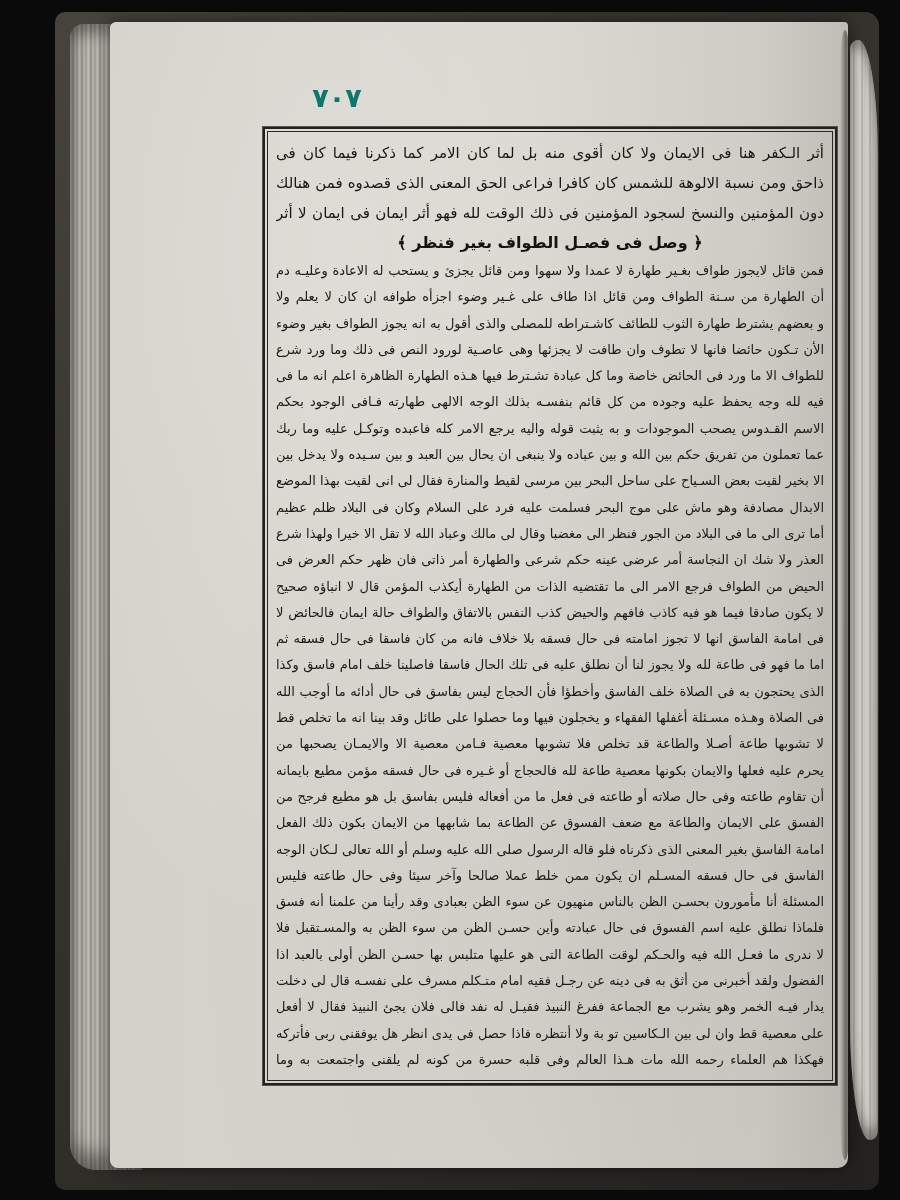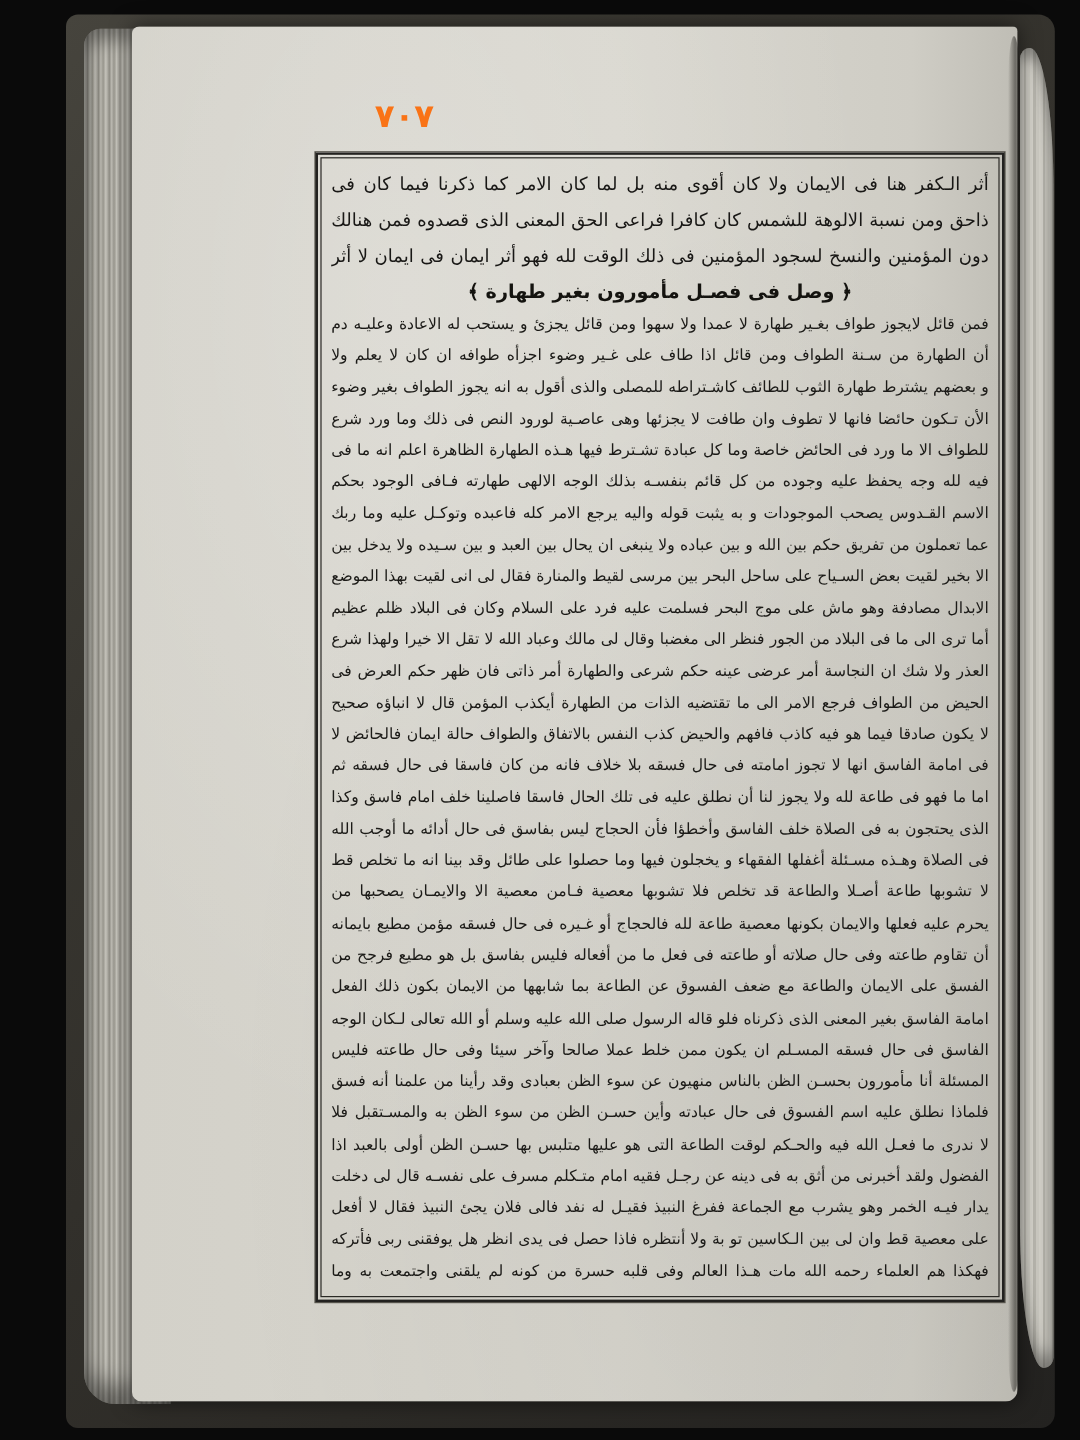--- a/index.html
+++ b/index.html
@@ -42,21 +42,21 @@
   
   .fore-edge{
     position:absolute;left:850px;top:40px;width:28px;height:1100px;
     background:
       repeating-linear-gradient(90deg,#d0cec6 0 3px,#b5b3ab 3px 5px,#c8c6be 5px 8px);
     border-radius:8px 70%/9px 120px;
     box-shadow:inset 0 8px 10px rgba(0,0,0,.3), inset 0 -10px 12px rgba(0,0,0,.35);
   }
   .page-number{
     position:absolute;left:292px;top:82px;width:90px;
-    font-size:27px;font-weight:bold;color:#f97316;letter-spacing:2px;
+    font-size:27px;font-weight:bold;color:#0f766e;letter-spacing:2px;
     text-align:center;
   }
   
   .frame{
     position:absolute;left:263px;top:127px;width:570px;height:954px;
     border:2px solid #22211f;
     box-shadow:0 0 0 1px #55534b;
   }
   .frame-inner{
     position:absolute;inset:2px;border:1px solid #2a2925;
@@ -88,21 +88,21 @@
 
 <div class="page-number">٧٠٧</div>
 
 <div class="frame">
   <div class="frame-inner">
     <div class="intro">
         <div class="tline" dir="rtl">أثر الـكفر هنا فى الايمان ولا كان أقوى منه بل لما كان الامر كما ذكرنا فيما كان فى الـكافر من اعتقاده الاله كان</div>
         <div class="tline" dir="rtl">ذاحق ومن نسبة الالوهة للشمس كان كافرا فراعى الحق المعنى الذى قصدوه فمن هنالك ثبت لهم التخصيص بالسجود</div>
         <div class="tline" dir="rtl">دون المؤمنين والنسخ لسجود المؤمنين فى ذلك الوقت لله فهو أثر ايمان فى ايمان لا أثر كفر فى ايمان</div>
       </div>
-    <div class="heading">﴿ وصل فى فصـل مأمورون بغير طهارة ﴾</div>
+    <div class="heading">﴿ وصل فى فصـل الطواف بغير فنظر ﴾</div>
     <div class="bodytext">
         <div class="bline" dir="rtl">فمن قائل لايجوز طواف بغـير طهارة لا عمدا ولا سهوا ومن قائل يجزئ و يستحب له الاعادة وعليـه دم لانهم أجمعوا على</div>
         <div class="bline" dir="rtl">أن الطهارة من سـنة الطواف ومن قائل اذا طاف على غـير وضوء اجزأه طوافه ان كان لا يعلم ولا يجزئه ان كان يعلـم</div>
         <div class="bline" dir="rtl">و بعضهم يشترط طهارة الثوب للطائف كاشـتراطه للمصلى والذى أقول به انه يجوز الطواف بغير وضوء للرجـل والمرأة</div>
         <div class="bline" dir="rtl">الأن تـكون حائضا فانها لا تطوف وان طافت لا يجزئها وهى عاصـية لورود النص فى ذلك وما ورد شرع بالطهارة</div>
         <div class="bline" dir="rtl">للطواف الا ما ورد فى الحائض خاصة وما كل عبادة تشـترط فيها هـذه الطهارة الظاهرة اعلم انه ما فى الوجود حال ليس</div>
         <div class="bline" dir="rtl">فيه لله وجه يحفظ عليه وجوده من كل قائم بنفسـه بذلك الوجه الالهى طهارته فـافى الوجود بحكم الحقيقة الا طاهر فان</div>
         <div class="bline" dir="rtl">الاسم القـدوس يصحب الموجودات و به يثبت قوله واليه يرجع الامر كله فاعبده وتوكـل عليه وما ربك بغافل</div>
         <div class="bline" dir="rtl">عما تعملون من تفريق حكم بين الله و بين عباده ولا ينبغى ان يحال بين العبد و بين سـيده ولا يدخل بين العبد والسيد</div>
         <div class="bline" dir="rtl">الا بخير لقيت بعض السـياح على ساحل البحر بين مرسى لقيط والمنارة فقال لى انى لقيت بهذا الموضع شخصا من</div>

